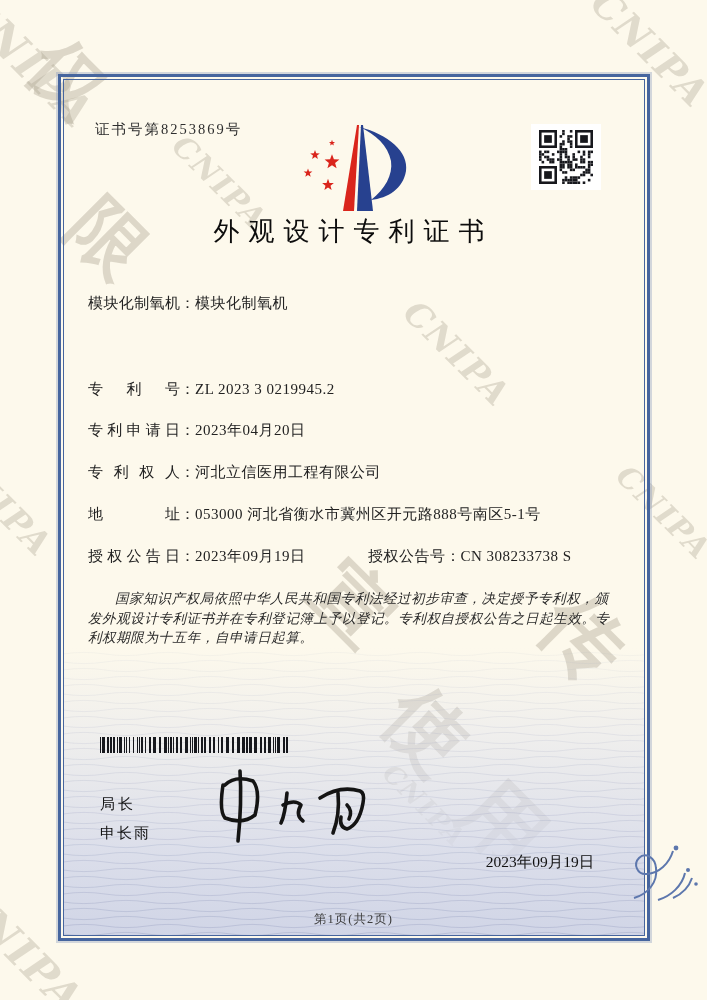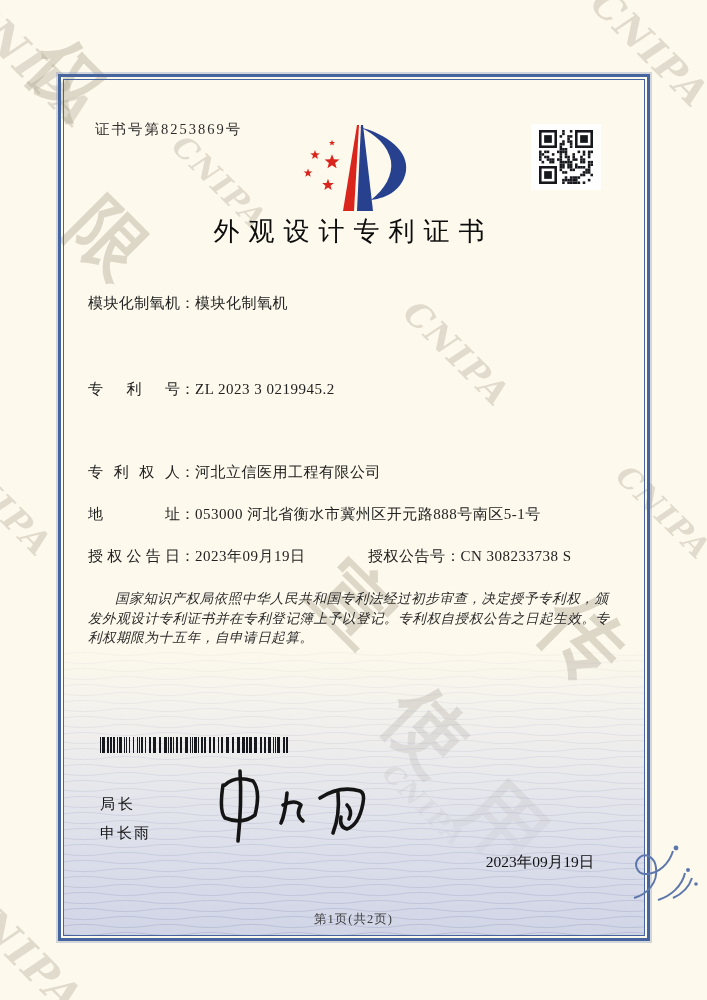--- a/index.html
+++ b/index.html
@@ -289,20 +289,23 @@
     </div>
 
     <h1 class="title">外观设计专利证书</h1>
 
     <div class="row r1">
       <span class="lbl">模块化制氧机</span><span>：</span><span class="val">模块化制氧机</span>
     </div>
     <div class="row r3">
       <span class="lbl">专利号</span><span>：</span><span class="val">ZL 2023 3 0219945.2</span>
     </div>
+    <div class="row r4">
+      <span class="lbl">专利申请日</span><span>：</span><span class="val">2023年04月20日</span>
+    </div>
     <div class="row r5">
       <span class="lbl">专利权人</span><span>：</span><span class="val">河北立信医用工程有限公司</span>
     </div>
     <div class="row r6">
       <span class="lbl">地址</span><span>：</span><span class="val">053000 河北省衡水市冀州区开元路888号南区5-1号</span>
     </div>
     <div class="row r7">
       <span class="lbl">授权公告日</span><span>：</span><span class="val">2023年09月19日</span>
       <span class="pair2">
         <span class="lbl natural">授权公告号</span><span>：</span><span class="val">CN 308233738 S</span>

